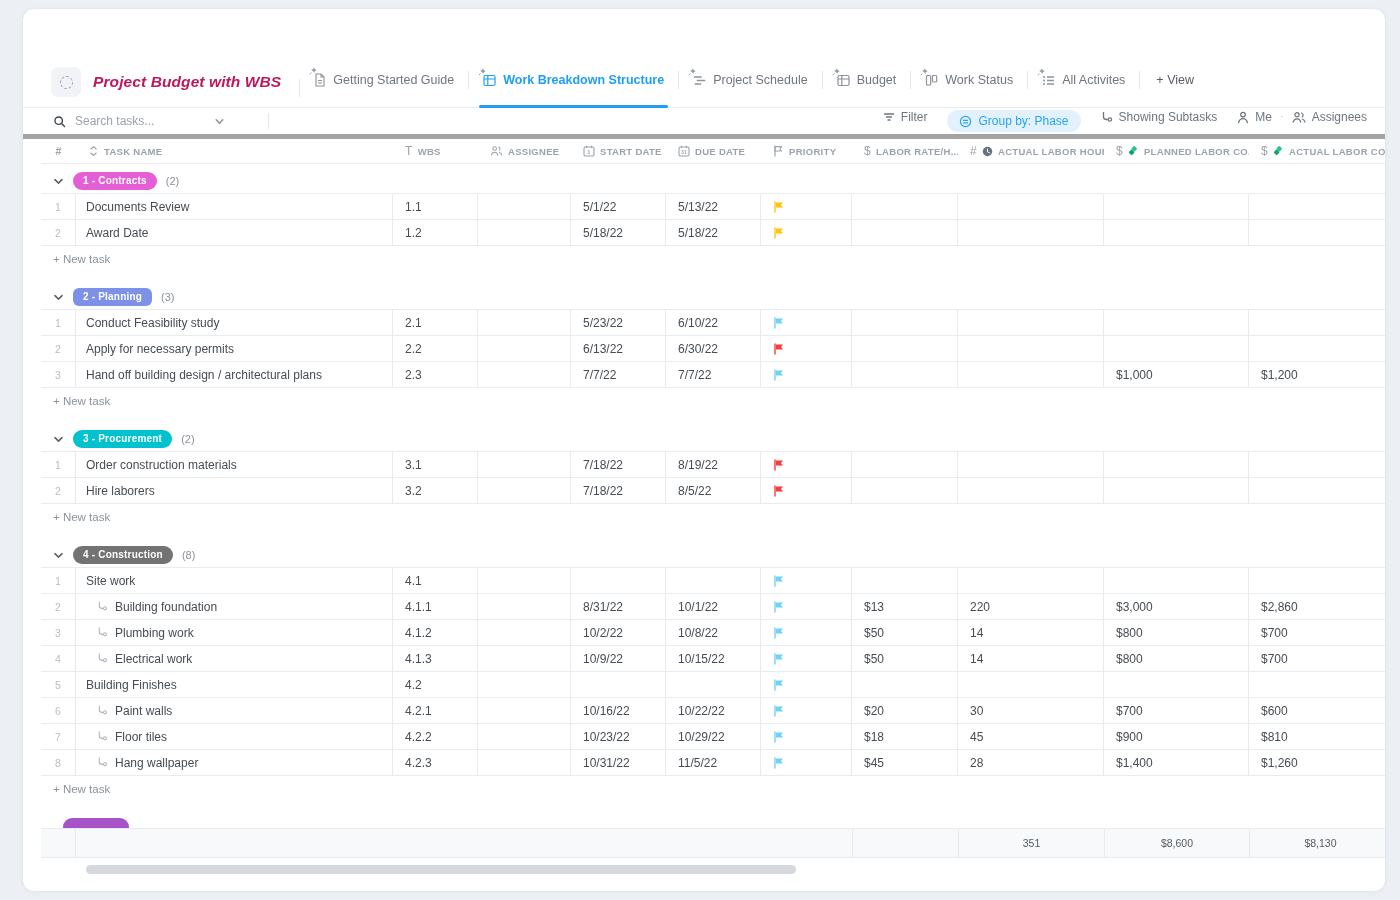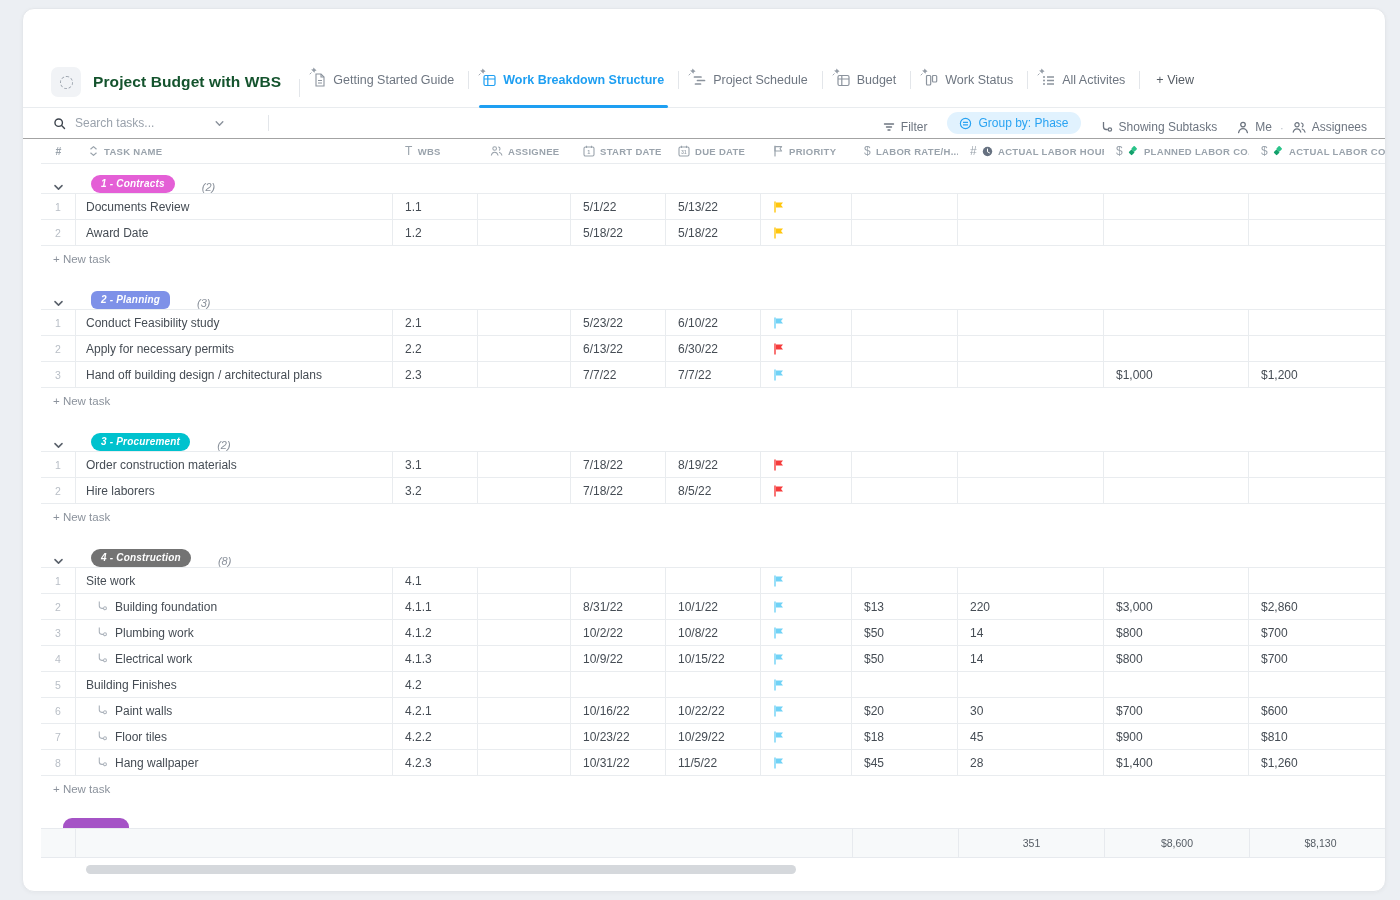--- a/index.html
+++ b/index.html
@@ -8,54 +8,54 @@
   .card {
     position:absolute; left:22px; top:8px; width:1364px; height:884px;
     background:#fff; border-radius:12px; border:1px solid #e4e7eb;
     box-shadow:0 1px 4px rgba(0,0,0,.04); overflow:hidden;
   }
   
   .topbar { height:99px; display:flex; align-items:flex-end; padding:0 0 10px 28px; border-bottom:1px solid #e9ecef; }
   .title-wrap { display:flex; align-items:center; gap:12px; margin-right:18px; }
   .title-icon { width:30px; height:30px; background:#f1f3f6; border-radius:7px; display:flex; align-items:center; justify-content:center; }
   .title-icon .dashed { width:13px; height:13px; border:1.6px dashed #99a1ab; border-radius:50%; }
-  .app-title { font-size:15.5px; font-weight:700; color:#14532d; letter-spacing:.1px; }
+  .app-title { font-size:15.5px; font-weight:700; color:#be185d; letter-spacing:.1px;font-style:italic; }
   .tabs { display:flex; align-items:center; height:34px; }
   .tab { position:relative; display:flex; align-items:center; gap:7px; padding:0 14px; height:34px; font-size:12.5px; color:#6e7681; cursor:pointer; white-space:nowrap; }
   .tab .ticon { position:relative; display:inline-flex; color:#8b939d; }
   .tab .pin { position:absolute; top:-6px; left:-5px; }
   .tab.active { color:#1e9ff2; font-weight:600; }
   .tab.active .ticon { color:#1e9ff2; }
   .tab.active::after { content:""; position:absolute; left:10px; right:10px; bottom:-11px; height:3px; border-radius:2px; background:#1e9ff2; }
   .tab-divider { width:1px; height:18px; background:#e3e6ea; }
   .add-view { display:flex; align-items:center; gap:6px; padding:0 16px; font-size:12.5px; color:#555c64; height:34px; }
   
-  .toolbar { height:31px; display:flex; align-items:center; padding:0 18px 0 30px; border-bottom:1px solid #a3a3a3; }
+  .toolbar { height:31px; display:flex; align-items:center; padding:0 18px 0 30px; border-bottom:5px solid #a3a3a3; }
   .search-wrap { display:flex; align-items:center; gap:9px; width:205px; }
   .search-input { border:none; outline:none; font-size:12px; color:#454c54; width:130px; font-family:inherit; background:transparent; }
   .search-input::placeholder { color:#9aa2ac; }
   .tool-divider { width:1px; height:16px; background:#e3e6ea; margin:0 10px; }
-  .toolbar-right { margin-left:auto; display:flex; align-items:flex-end; gap:20px; }
+  .toolbar-right { margin-left:auto; display:flex; align-items:flex-start; gap:20px; }
   .tool-item { display:flex; align-items:center; gap:6px; font-size:12px; color:#6d7580; cursor:pointer; white-space:nowrap; }
   .pill { background:#e1f2fe; color:#2aa3f2; border-radius:14px; padding:4px 12px; }
   .dot-sep { color:#b8bec6; font-size:11px; margin:0 -12px 0 -12px; }
   
   .table-area { padding-left:18px; }
   .thead { display:flex; height:25px; align-items:center; border-bottom:1px solid #e9ecef; }
   .th { display:flex; align-items:center; gap:5px; font-size:9.5px; font-weight:700; color:#9aa3ac; letter-spacing:.3px; padding-left:12px; overflow:hidden; white-space:nowrap; }
   .th.c-num { justify-content:center; padding-left:0; font-size:10.5px; }
   .glyph { font-size:11px; font-weight:400; color:#9aa3ac; }
   
   .c-num{width:35px;flex:none;} .c-name{width:317px;flex:none;} .c-wbs{width:85px;flex:none;}
   .c-assignee{width:93px;flex:none;text-align:center;} .c-start{width:95px;flex:none;} .c-due{width:95px;flex:none;}
   .c-priority{width:91px;flex:none;} .c-rate{width:106px;flex:none;} .c-hours{width:146px;flex:none;}
   .c-planned{width:145px;flex:none;} .c-cost{width:142px;flex:none;}
   
   .group { margin-top:5px; }
-  .group-header { display:flex; align-items:flex-end; gap:27px; height:24px; padding-left:12px;font-style:italic; }
+  .group-header { display:flex; align-items:center; gap:9px; height:24px; padding-left:12px; }
   .chev { display:inline-flex; cursor:pointer; }
   .badge { color:#fff; font-size:10px; font-weight:700; padding:3px 10px 4px; border-radius:10px; letter-spacing:.2px; cursor:pointer; }
   .gcount { font-size:11px; color:#8b929c; }
   .group-rows { border-top:1px solid #e9ecef; }
   .trow { display:flex; height:26px; border-bottom:1px solid #e9ecef; background:#fff; }
   .td { display:flex; align-items:center; border-right:1px solid #e9ecef; font-size:12px; color:#454c54; padding-left:12px; overflow:hidden; white-space:nowrap; }
   .td.c-num { justify-content:center; padding-left:0; font-size:10.5px; color:#b8bec6; }
   .td.c-name { padding-left:10px; gap:7px; }
   .td.c-name.sub { padding-left:21px; }
   .flag { font-size:13px; line-height:1; }

